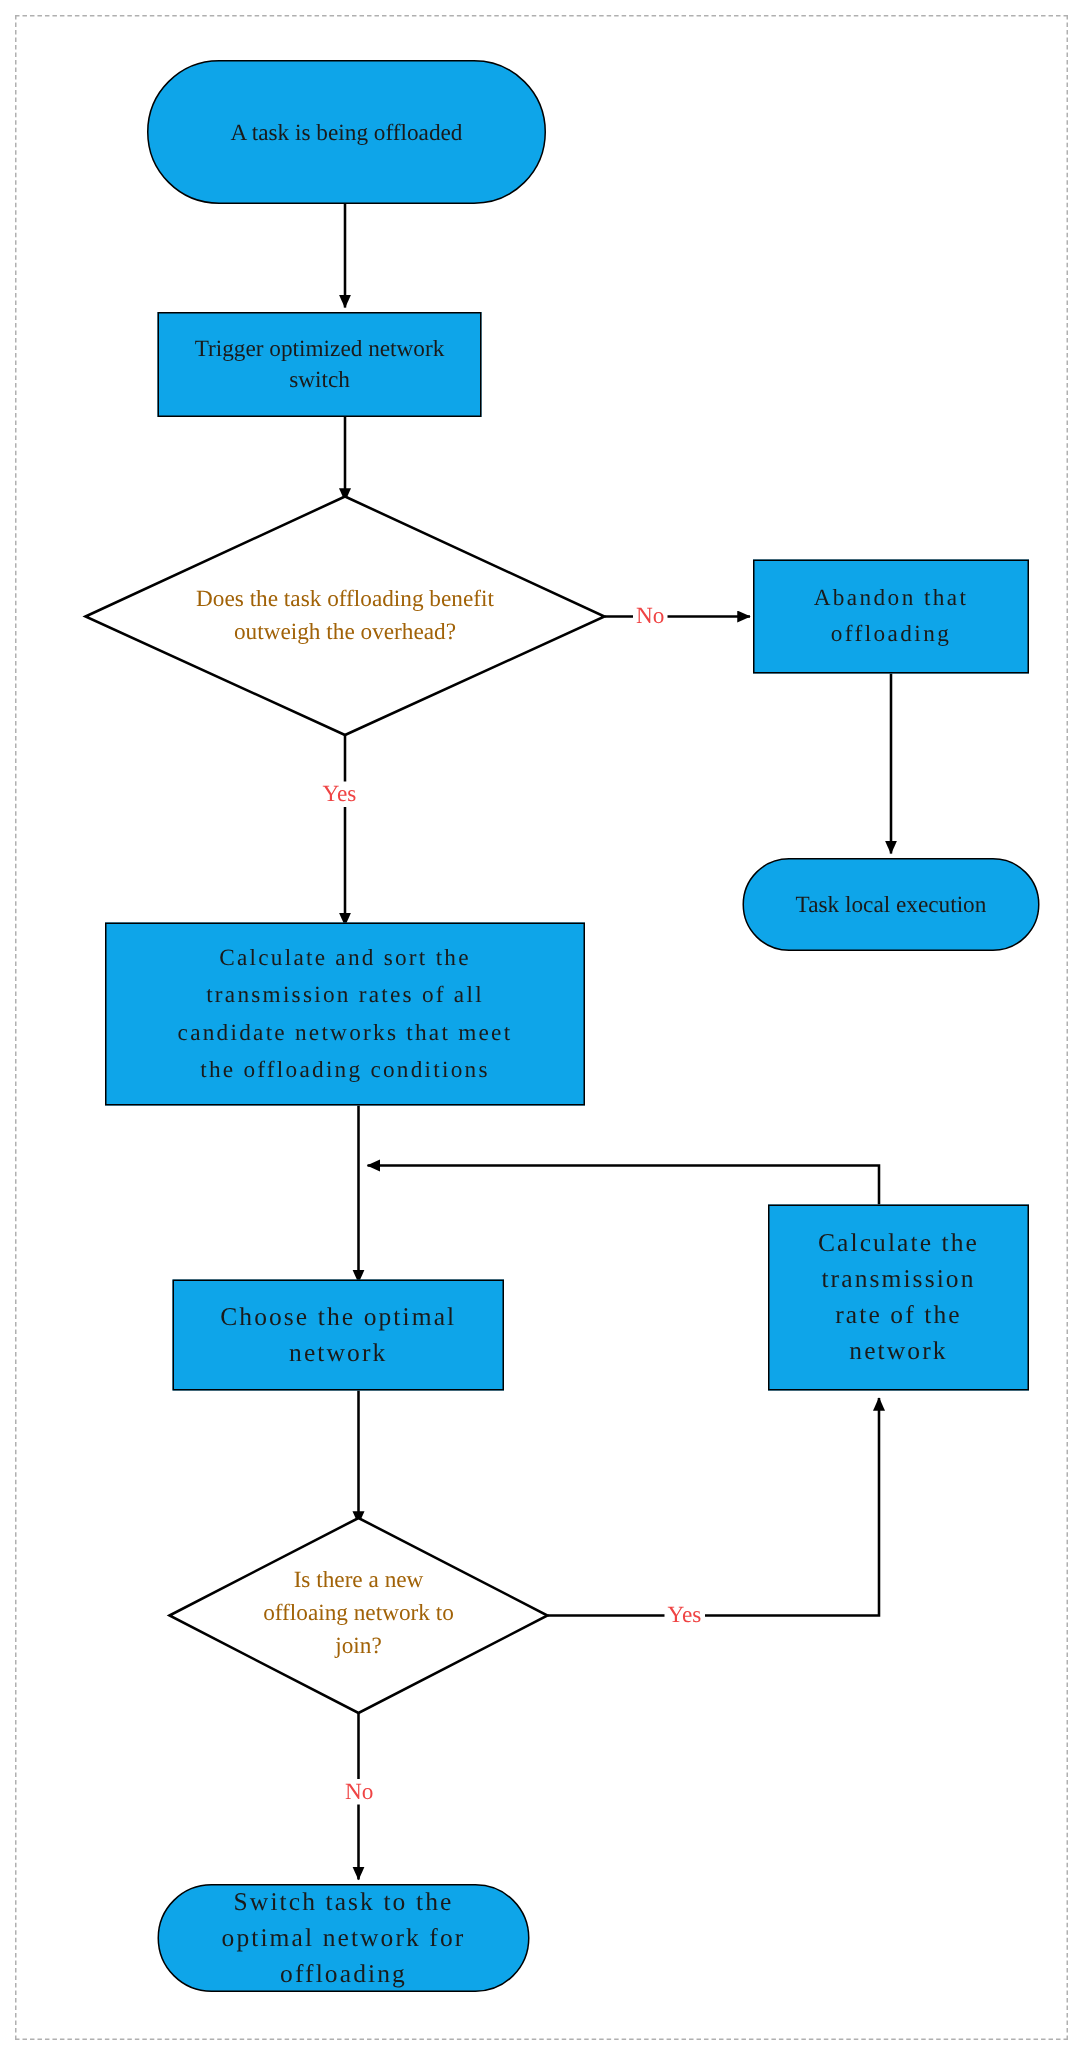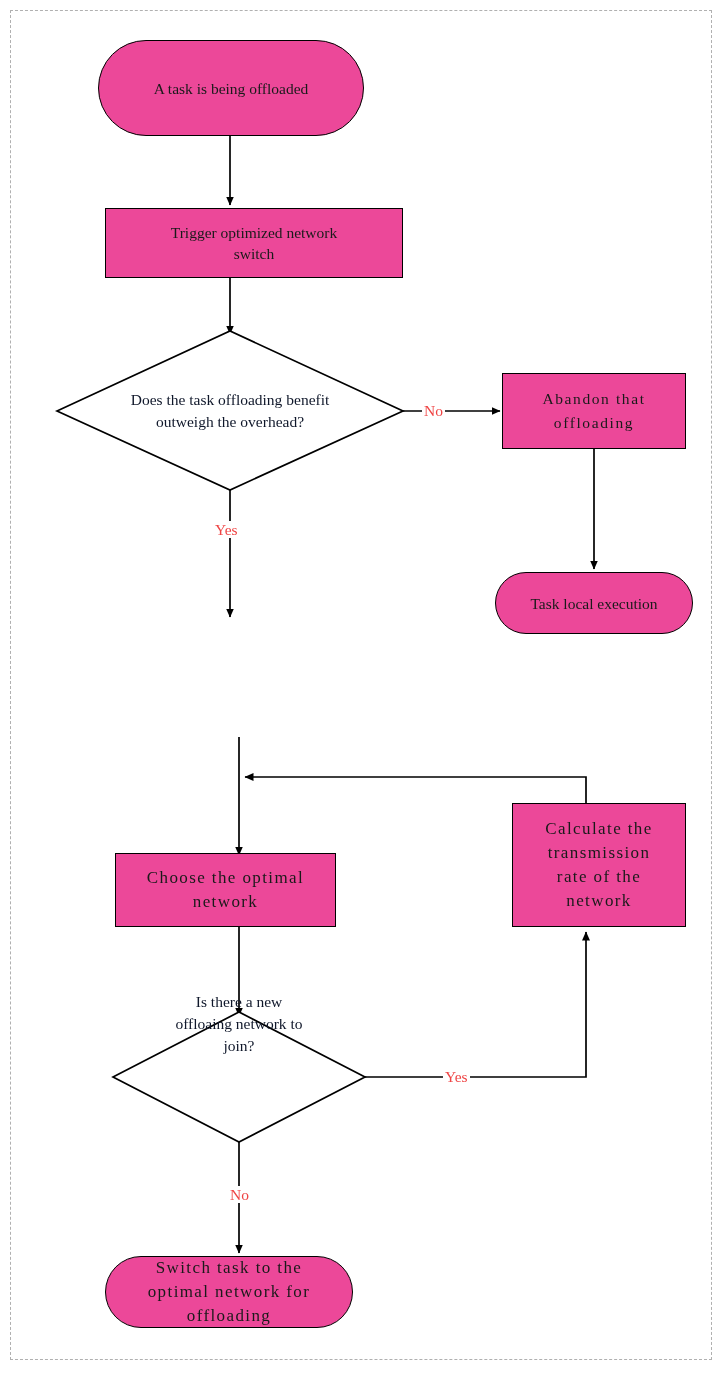--- a/index.html
+++ b/index.html
@@ -34,21 +34,21 @@
     height: 1375px;
   }
   .node {
     position: absolute;
     box-sizing: border-box;
     display: flex;
     align-items: center;
     justify-content: center;
     text-align: center;
     color: #1a1a1a;
-    background: #ec4899;
+    background: #0ea5e9;
   }
   .node-rect {
     border: 1.6px solid #000000;
   }
   .node-term {
     border: 1.6px solid #000000;
   }
   .node-text {
     display: block;
     width: 100%;
@@ -61,21 +61,21 @@
   .tsp3 { font-size: 17px; line-height: 24px; letter-spacing: 1.4px; }
 
   .diamond-wrap {
     position: absolute;
   }
   .diamond-label {
     position: absolute;
     left: 0;
     width: 100%;
     text-align: center;
-    color: #0f172a;
+    color: #a16207;
     font-size: 15.5px;
     line-height: 22px;
     white-space: pre-line;
   }
   .edge-label {
     position: absolute;
     color: #ef4444;
     font-size: 15.5px;
     line-height: 17px;
     background: #ffffff;
@@ -121,53 +121,59 @@
 
     <polygon points="57,411 230,331 403,411 230,490" fill="#ffffff" stroke="#000000" stroke-width="1.7"></polygon>
 
     <polygon points="113,1077 239,1012 365,1077 239,1142" fill="#ffffff" stroke="#000000" stroke-width="1.7"></polygon>
   </svg>
 
   <div class="node node-term" style="left:98px; top:40px; width:266px; height:96px; border-radius:48px;">
     <span class="node-text t15">A task is being offloaded</span>
   </div>
 
-  <div class="node node-rect" style="left:105px; top:208px; width:298px; height:70px;">
+  <div class="node node-rect" style="left:105px; top:208px; width:216px; height:70px;">
     <span class="node-text t15">Trigger optimized network
 switch</span>
   </div>
 
   <div class="diamond-wrap" style="left:57px; top:331px; width:346px; height:159px;">
     <div class="diamond-label" style="top:58px;">Does the task offloading benefit
 outweigh the overhead?</div>
   </div>
 
   <div class="node node-rect" style="left:502px; top:373px; width:184px; height:76px;">
     <span class="node-text tsp">Abandon that
 offloading</span>
   </div>
 
   <div class="node node-term" style="left:495px; top:572px; width:198px; height:62px; border-radius:31px;">
     <span class="node-text t15">Task local execution</span>
   </div>
 
+  <div class="node node-rect" style="left:70px; top:615px; width:320px; height:122px;">
+    <span class="node-text tsp2">Calculate and sort the
+transmission rates of all
+candidate networks that meet
+the offloading conditions</span>
+  </div>
 
   <div class="node node-rect" style="left:115px; top:853px; width:221px; height:74px;">
     <span class="node-text tsp3">Choose the optimal
 network</span>
   </div>
 
   <div class="node node-rect" style="left:512px; top:803px; width:174px; height:124px;">
     <span class="node-text tsp3">Calculate the
 transmission
 rate of the
 network</span>
   </div>
 
-  <div class="diamond-wrap" style="left:113px; top:960px; width:252px; height:130px;">
+  <div class="diamond-wrap" style="left:113px; top:1012px; width:252px; height:130px;">
     <div class="diamond-label" style="top:31px;">Is there a new
 offloaing network to
 join?</div>
   </div>
 
   <div class="node node-term" style="left:105px; top:1256px; width:248px; height:72px; border-radius:49px;">
     <span class="node-text tsp3">Switch task to the
 optimal network for
 offloading</span>
   </div>

